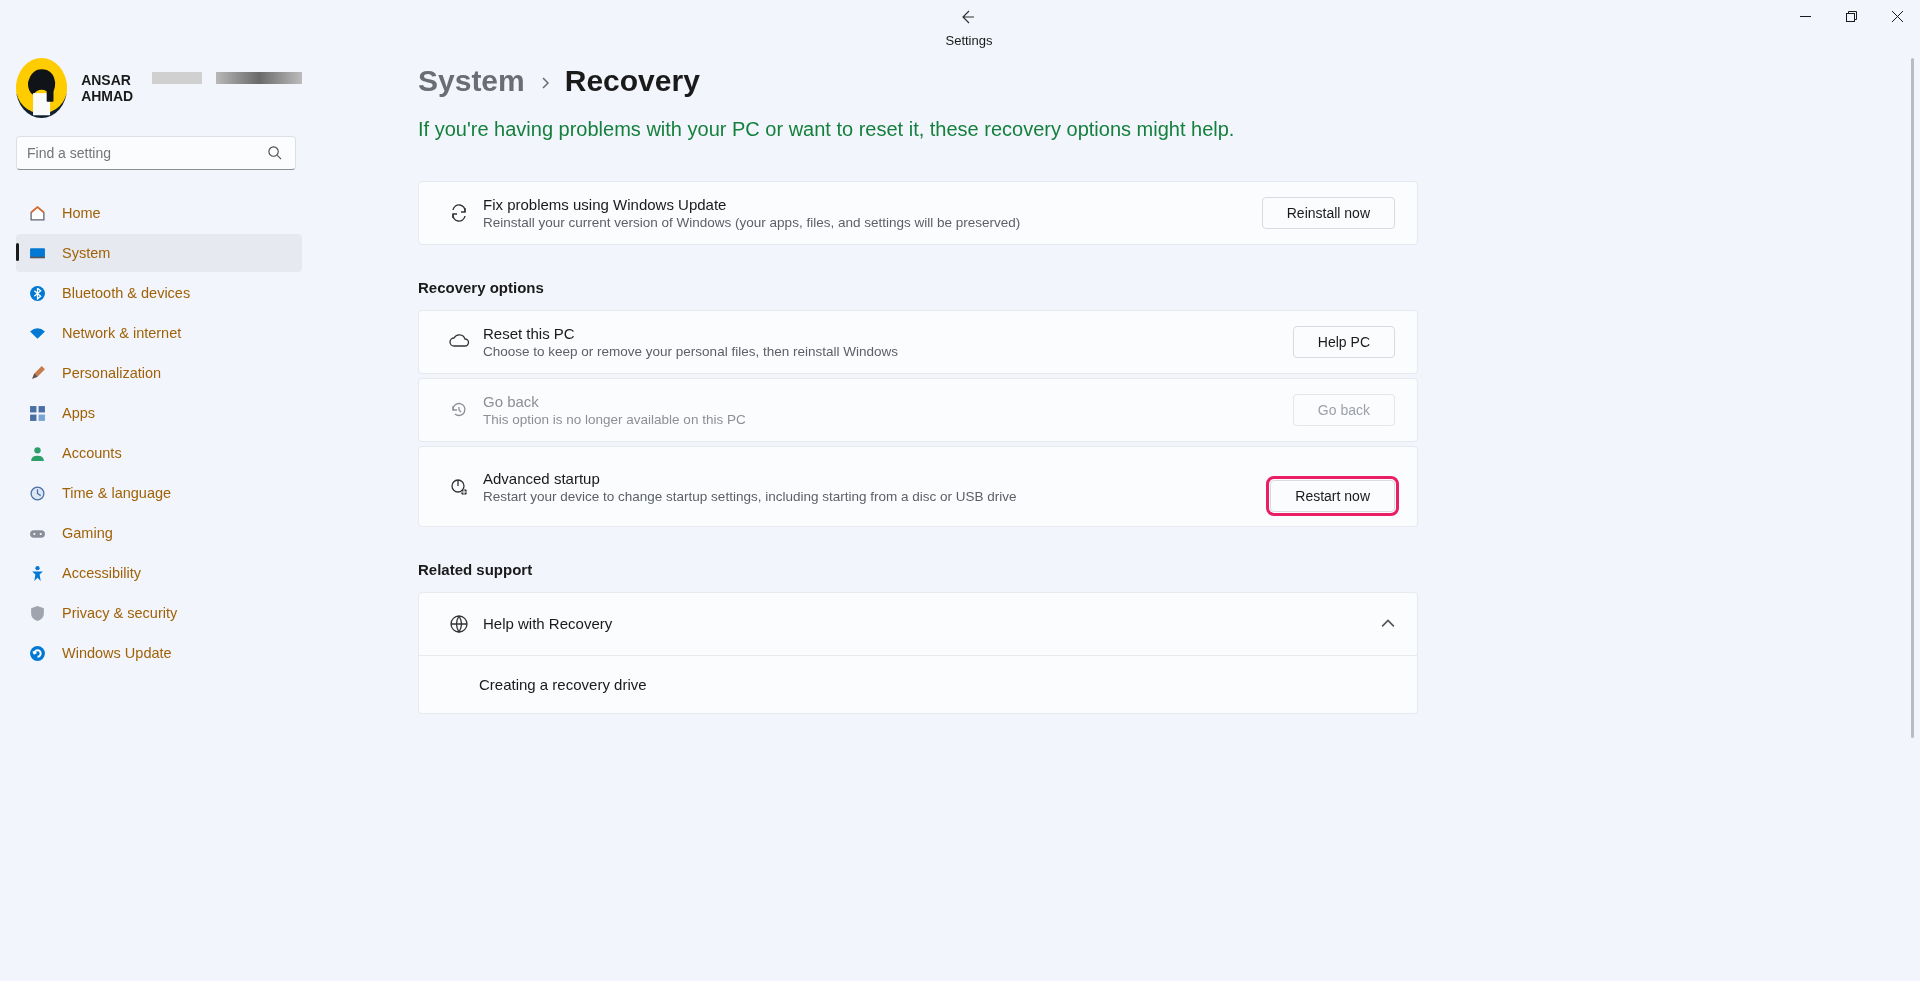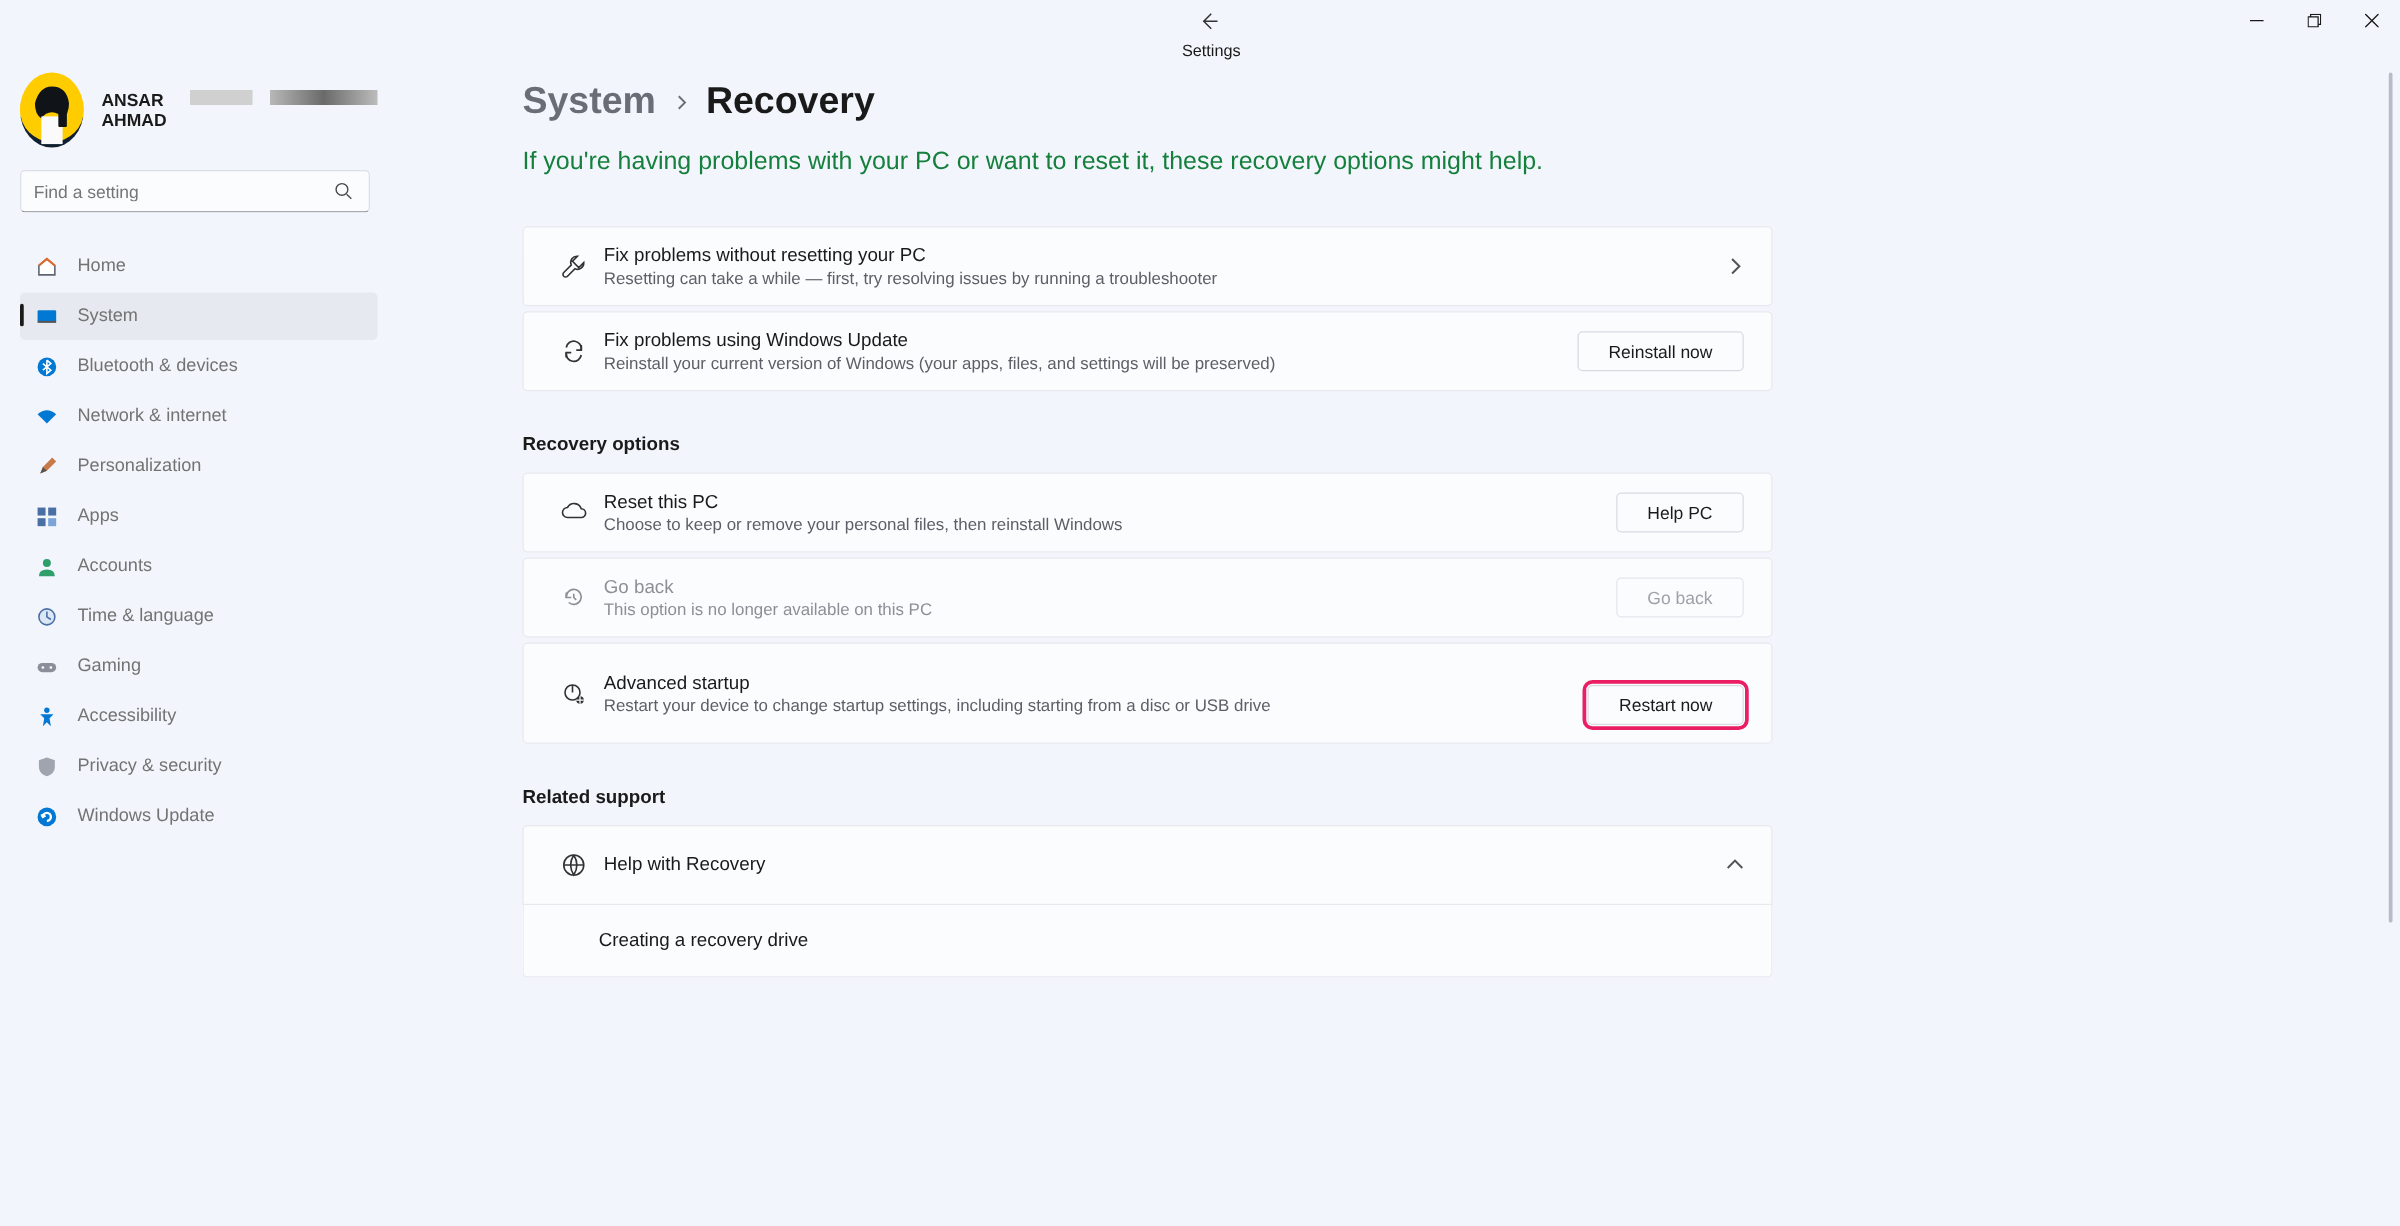--- a/index.html
+++ b/index.html
@@ -123,21 +123,21 @@
   .nav { list-style: none; }
   .nav-item {
     display: flex;
     align-items: center;
     gap: 16px;
     height: 38px;
     padding: 0 10px 0 12px;
     border-radius: 4px;
     cursor: pointer;
     font-size: 14.5px;
-    color: #737373;
+    color: #a16207;
     margin-bottom: 2px;
     position: relative;
   }
   .nav-item.active {
     background: #e6e9ef;
   }
   .nav-item.active::before {
     content: "";
     position: absolute;
     left: 0;
@@ -462,36 +462,20 @@
           <svg width="12" height="12" viewBox="0 0 12 12" fill="none" stroke="currentColor" stroke-width="1.5">
               <path d="M4 1 L9 6 L4 11"></path>
             </svg>
         </span>
         <span class="current">Recovery</span>
       </div>
 
       <p class="intro">If you're having problems with your PC or want to reset it, these recovery options might help.</p>
 
       <div class="card-group">
-        <div class="card">
-          <span class="card-icon">
-            <svg width="20" height="20" viewBox="0 0 20 20" fill="none" stroke="currentColor" stroke-width="1.3">
-                <path d="M13 2 A5 5 0 0 0 8 9 L2 15 A2 2 0 0 0 5 18 L11 12 A5 5 0 0 0 18 7 L14 11 L9 6 Z"></path>
-              </svg>
-          </span>
-          <div class="card-text">
-            <div class="card-title">Fix problems without resetting your PC</div>
-            <div class="card-sub">Resetting can take a while — first, try resolving issues by running a troubleshooter</div>
-          </div>
-          <span class="card-action chevron-right">
-            <svg width="14" height="14" viewBox="0 0 12 12" fill="none" stroke="currentColor" stroke-width="1.4">
-                <path d="M4 1 L9 6 L4 11"></path>
-              </svg>
-          </span>
-        </div>
 
         <div class="card">
           <span class="card-icon">
             <svg width="20" height="20" viewBox="0 0 20 20" fill="none" stroke="currentColor" stroke-width="1.4">
                 <path d="M4 7 A6 6 0 0 1 16 9 M16 13 A6 6 0 0 1 4 11"></path>
                 <path d="M16 5 V9 H12 M4 15 V11 H8"></path>
               </svg>
           </span>
           <div class="card-text">
             <div class="card-title">Fix problems using Windows Update</div>

